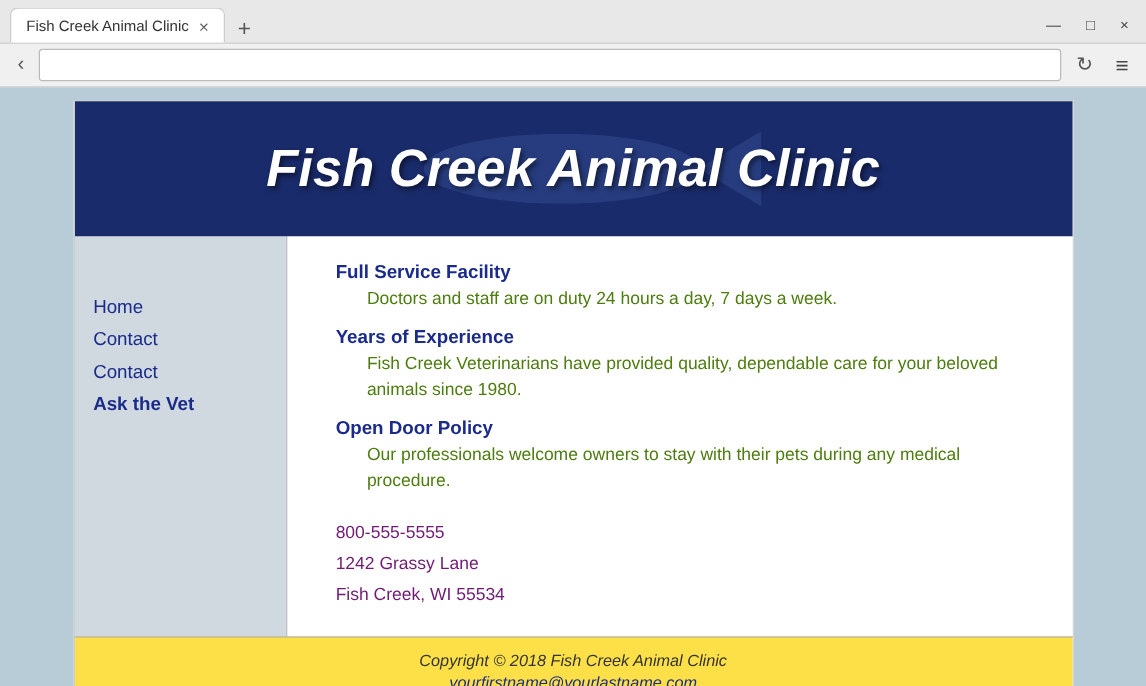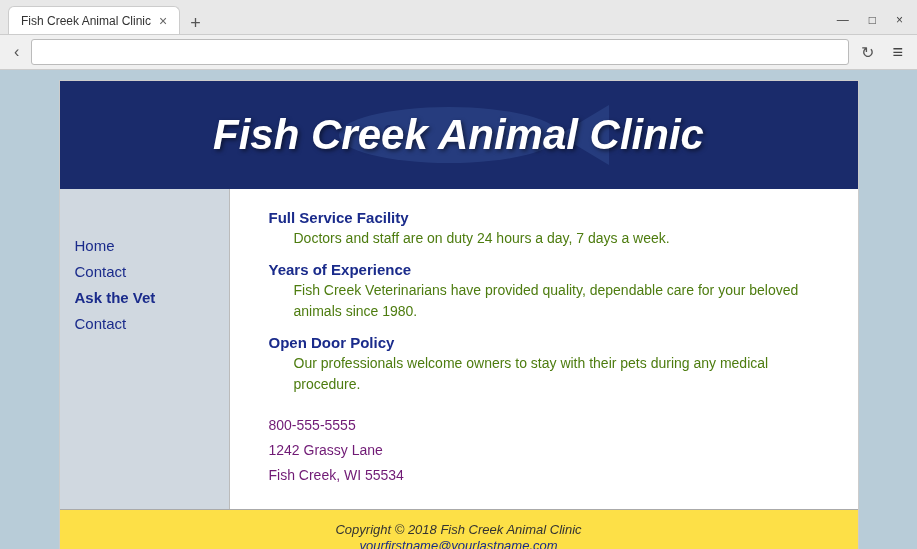--- a/index.html
+++ b/index.html
@@ -303,24 +303,24 @@
 
       <div class="sidebar">
         <ul class="sidebar-nav">
           <li>
             <a href="#">Home</a>
           </li>
           <li>
             <a href="#">Contact</a>
           </li>
           <li>
-            <a href="#" class="bold" style="font-weight: bold;">Ask the Vet</a>
+            <a href="#">Contact</a>
           </li>
           <li>
-            <a href="#">Contact</a>
+            <a href="#" class="bold" style="font-weight: bold;">Ask the Vet</a>
           </li>
         </ul>
       </div>
 
       <div class="main-content">
         <div class="content-section">
           <div class="content-heading">Full Service Facility</div>
           <div class="content-text">Doctors and staff are on duty 24 hours a day, 7 days a week.</div>
         </div>
         <div class="content-section">

